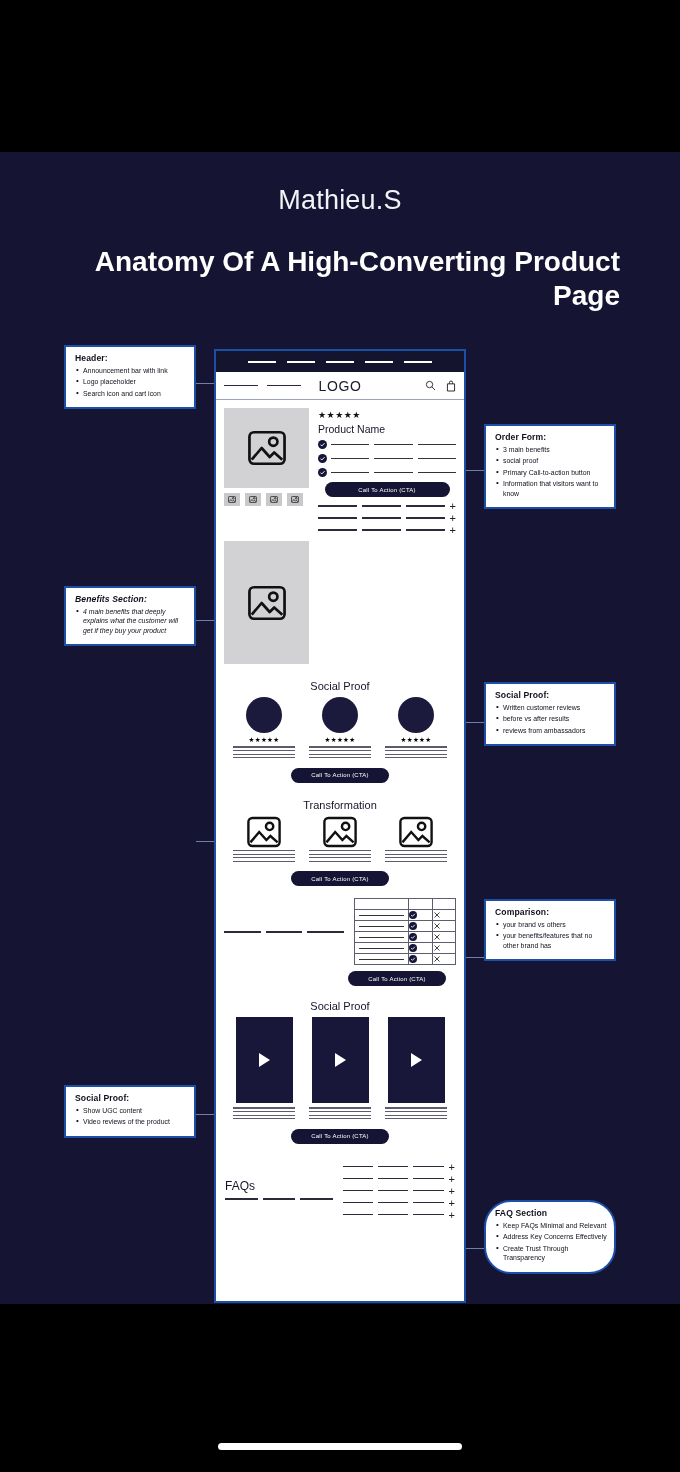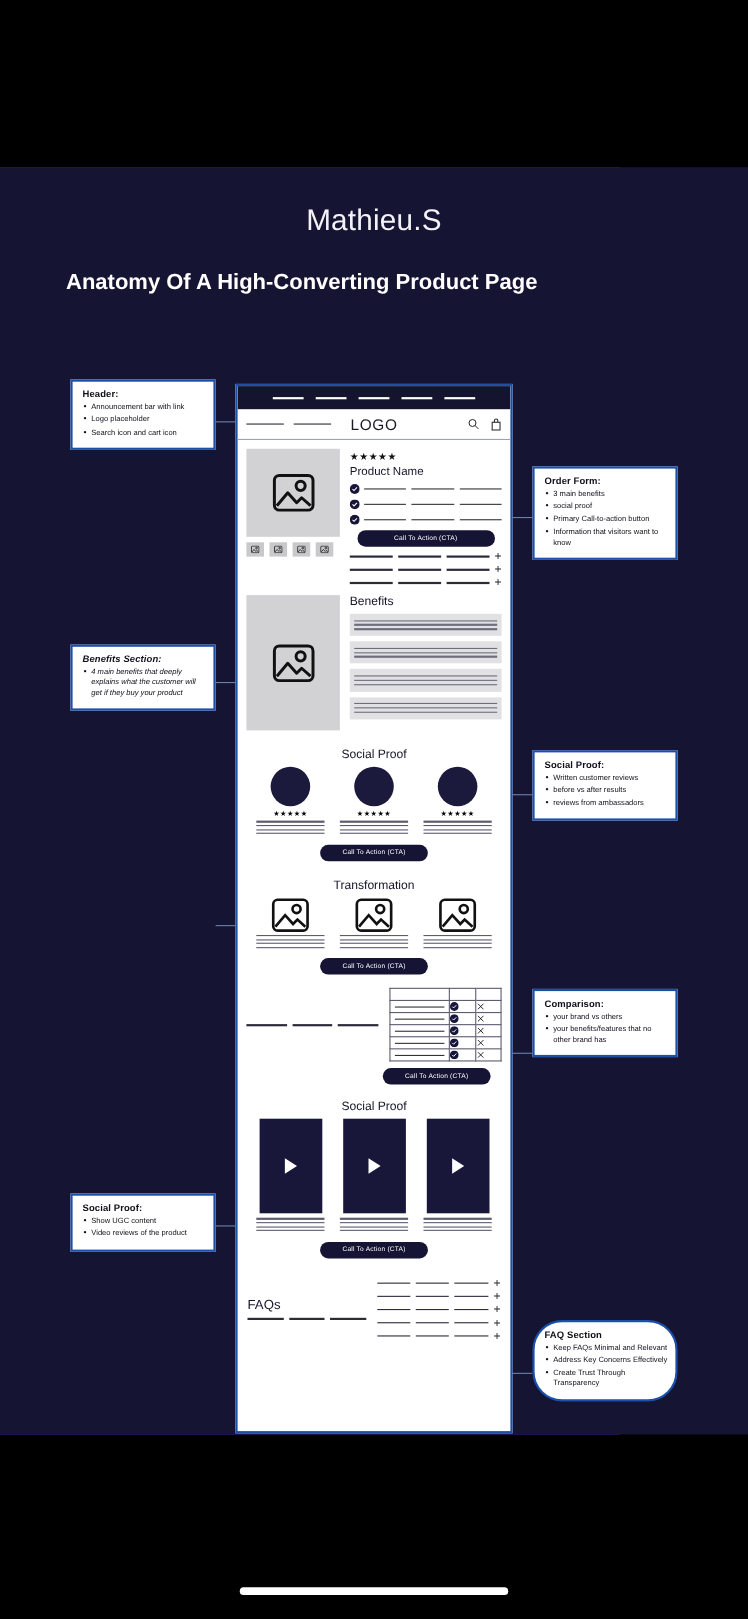--- a/index.html
+++ b/index.html
@@ -2,31 +2,31 @@
 <html><head>
 <meta charset="utf-8">
 <style>
   * { box-sizing: border-box; margin: 0; padding: 0; }
   html, body {
     width: 680px; height: 1472px;
     background: #000;
     font-family: "Liberation Sans", sans-serif;
     overflow: hidden;
   }
-  .phone { position: relative; width: 564px; height: 1472px; background: #6d28d9; }
+  .phone { position: relative; width: 564px; height: 1472px; background: #22c55e; }
   .bar-top { position: absolute; left:0; top:0; width:680px; height:152px; background:#000; }
   .bar-bottom { position: absolute; left:0; bottom:0; width:680px; height:168px; background:#000; }
   .home-ind { position:absolute; left:218px; bottom:22px; width:244px; height:7px;
               background:#fff; border-radius:4px; }
   .canvas { position:absolute; left:0; top:152px; width:680px; height:1152px; background:#151432; }
 
   .brand { position:absolute; left:0; top:33px; width:680px; text-align:center;
            color:#f2f3f7; font-size:27px; font-weight:400; letter-spacing:.2px; }
-  .headline { position:absolute; left:60px; top:93px; width:560px; text-align:left;
-              color:#fff; font-size:20px; font-weight:600; line-height:1.22; }
+  .headline { position:absolute; left:60px; top:93px; width:560px; text-align:right;
+              color:#fff; font-size:28px; font-weight:600; line-height:1.22; }
 
   
   .note { position:absolute; background:#fff; border:2px solid #1b4fa8;
           padding:6px 7px 7px 9px; color:#10101c; }
   .note h4 { font-size:8.6px; font-weight:600; margin-bottom:3px; letter-spacing:.1px; }
   .note ul { list-style:none; }
   .note li { font-size:6.9px; line-height:1.34; margin-bottom:2.2px;
              position:relative; padding-left:8px; }
   .note li:before { content:"•"; position:absolute; left:1px; top:-1px; font-size:8px; }
   .conn { position:absolute; height:1px; background:#6e7fa8; }
@@ -330,43 +330,20 @@
     </div>
 
     <div class="benefits">
       <div class="benimg">
         <svg width="40" height="36" viewBox="0 0 44 40">
           <rect x="2.5" y="2.5" width="39" height="35" rx="5" fill="none" stroke="#111" stroke-width="3"></rect>
           <circle cx="29" cy="13" r="4.6" fill="none" stroke="#111" stroke-width="3"></circle>
           <path d="M5 33l11-13 9 10 5-5 9 8" fill="none" stroke="#111" stroke-width="3" stroke-linejoin="round"></path>
         </svg>
       </div>
-      <div class="bencol">
-        <div class="h2" style="text-align:left;margin:0 0 5px">Benefits</div>
-        <div class="blk">
-            <i></i>
-            <i></i>
-            <i></i>
-          </div>
-        <div class="blk">
-            <i></i>
-            <i></i>
-            <i></i>
-          </div>
-        <div class="blk">
-            <i></i>
-            <i></i>
-            <i></i>
-          </div>
-        <div class="blk">
-            <i></i>
-            <i></i>
-            <i></i>
-          </div>
-      </div>
     </div>
 
     <div class="sec">
       <div class="h2">Social Proof</div>
       <div class="three">
         <div class="cell">
           <div class="circ"></div>
           <div class="st">★★★★★</div>
           <div class="lines">
               <i></i>

